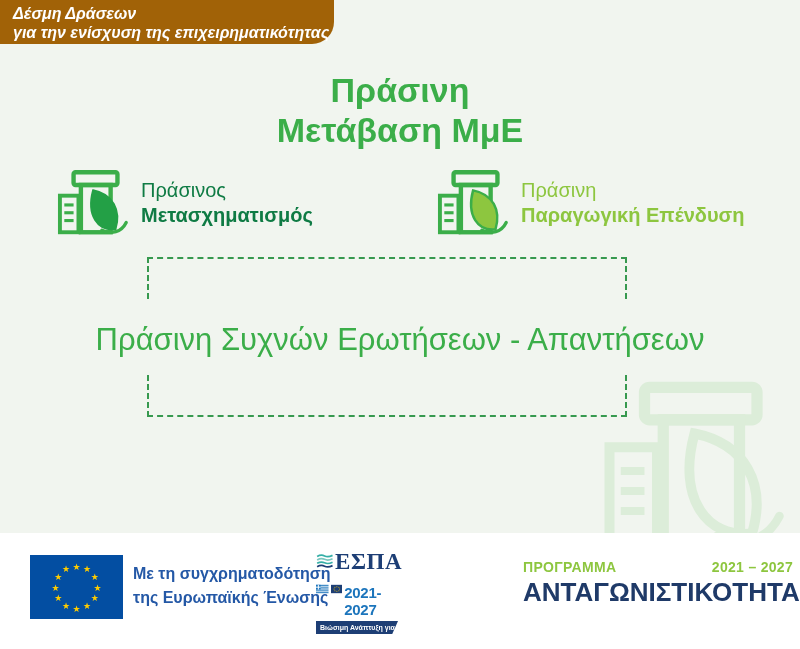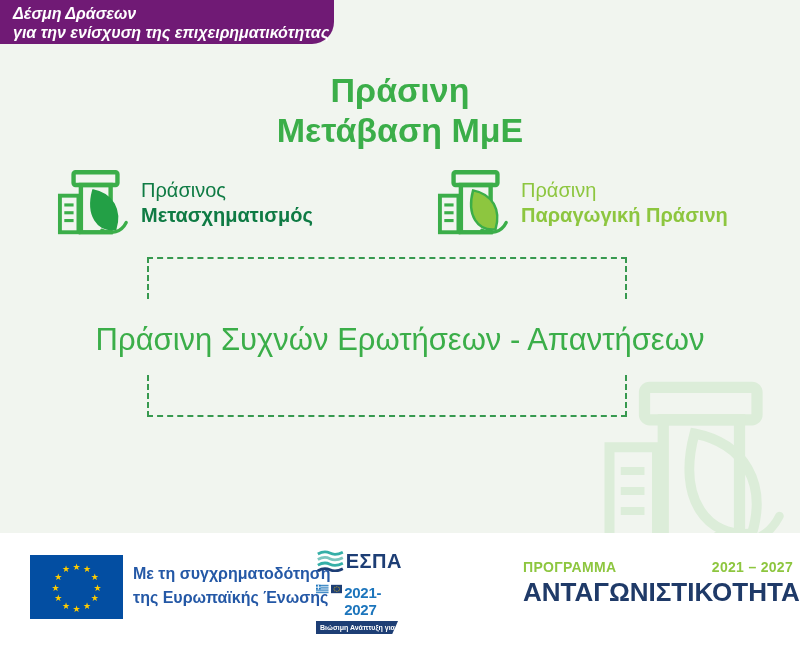--- a/index.html
+++ b/index.html
@@ -5,21 +5,21 @@
   * { margin:0; padding:0; box-sizing:border-box; }
   html,body { width:800px; height:649px; }
   body {
     position:relative; overflow:hidden;
     background:#f1f5ef;
     font-family:"Liberation Sans", sans-serif;
   }
   
   .ribbon {
     position:absolute; left:0; top:0; width:334px; height:44px;
-    background:#701a75; color:#fff;
+    background:#a16207; color:#fff;
     border-radius:0 0 22px 0;
     padding:4px 0 0 13px;
     font-style:italic; font-weight:bold;
     font-size:16px; line-height:19px;
     z-index:3;
   }
   
   .title {
     position:absolute; left:0; top:70px; width:800px;
     text-align:center; color:#3bae49;
@@ -58,21 +58,21 @@
   }
   .eu-flag { position:absolute; left:30px; top:22px; width:93px; height:64px; }
   .eu-cofund {
     position:absolute; left:133px; top:29px;
     color:#2458a6; font-weight:bold; font-size:16px; line-height:24px;
     white-space:nowrap;
   }
   .espa { position:absolute; left:316px; top:16px; width:86px; }
   .espa-row1 { display:flex; align-items:flex-end; }
   .espa-waves { width:28px; height:23px; margin-right:2px; }
-  .espa-name { color:#1d3e75; font-weight:bold; font-size:20px; line-height:21px; letter-spacing:0.5px; }
+  .espa-name { color:#1d3e75; font-weight:bold; font-size:23px; line-height:21px; letter-spacing:0.5px;font-family:Liberation Serif, serif; }
   .espa-row2 { display:flex; align-items:flex-start; margin-top:12px; }
   .mini-flag { margin-right:2px; }
   .espa-period { color:#1c75bc; font-weight:bold; font-size:15px; letter-spacing:-0.3px; }
   .espa-ribbon {
     margin-top:3px; background:#1d3e75; color:#ffffff;
     font-size:7px; font-weight:bold; line-height:11px;
     padding:1px 6px 1px 4px; width:82px; white-space:nowrap;
     clip-path:polygon(0 0, 100% 0, 93% 100%, 0 100%);
   }
   .program { position:absolute; left:523px; top:26px; width:270px; }
@@ -117,21 +117,21 @@
     <rect x="24.5" y="16.5" width="30.5" height="48.5" fill="none" stroke="#3bae49" stroke-width="4.5"></rect>
     <rect x="3" y="27.5" width="19" height="37.5" fill="none" stroke="#3bae49" stroke-width="4"></rect>
     <line x1="7.5" y1="37" x2="17" y2="37" stroke="#3bae49" stroke-width="3.2"></line>
     <line x1="7.5" y1="45" x2="17" y2="45" stroke="#3bae49" stroke-width="3.2"></line>
     <line x1="7.5" y1="53" x2="17" y2="53" stroke="#3bae49" stroke-width="3.2"></line>
     <path d="M37,22 C57,26 66,42 60,62 C42,64 30,48 37,22 Z" fill="#8dc63f" stroke="#3bae49" stroke-width="2.5"></path>
     <path d="M46,63 C56,67.5 66,65 71,55" fill="none" stroke="#3bae49" stroke-width="3.4" stroke-linecap="round"></path>
   </svg>
   <div class="label">
     <div class="l1">Πράσινη</div>
-    <div class="l2">Παραγωγική Πράσινη</div>
+    <div class="l2">Παραγωγική Επένδυση</div>
   </div>
 </div>
 
 <div class="dashed-frame">
   <div class="seg d-top"></div>
   <div class="seg d-bottom"></div>
   <div class="seg d-lt"></div>
   <div class="seg d-lb"></div>
   <div class="seg d-rt"></div>
   <div class="seg d-rb"></div>

